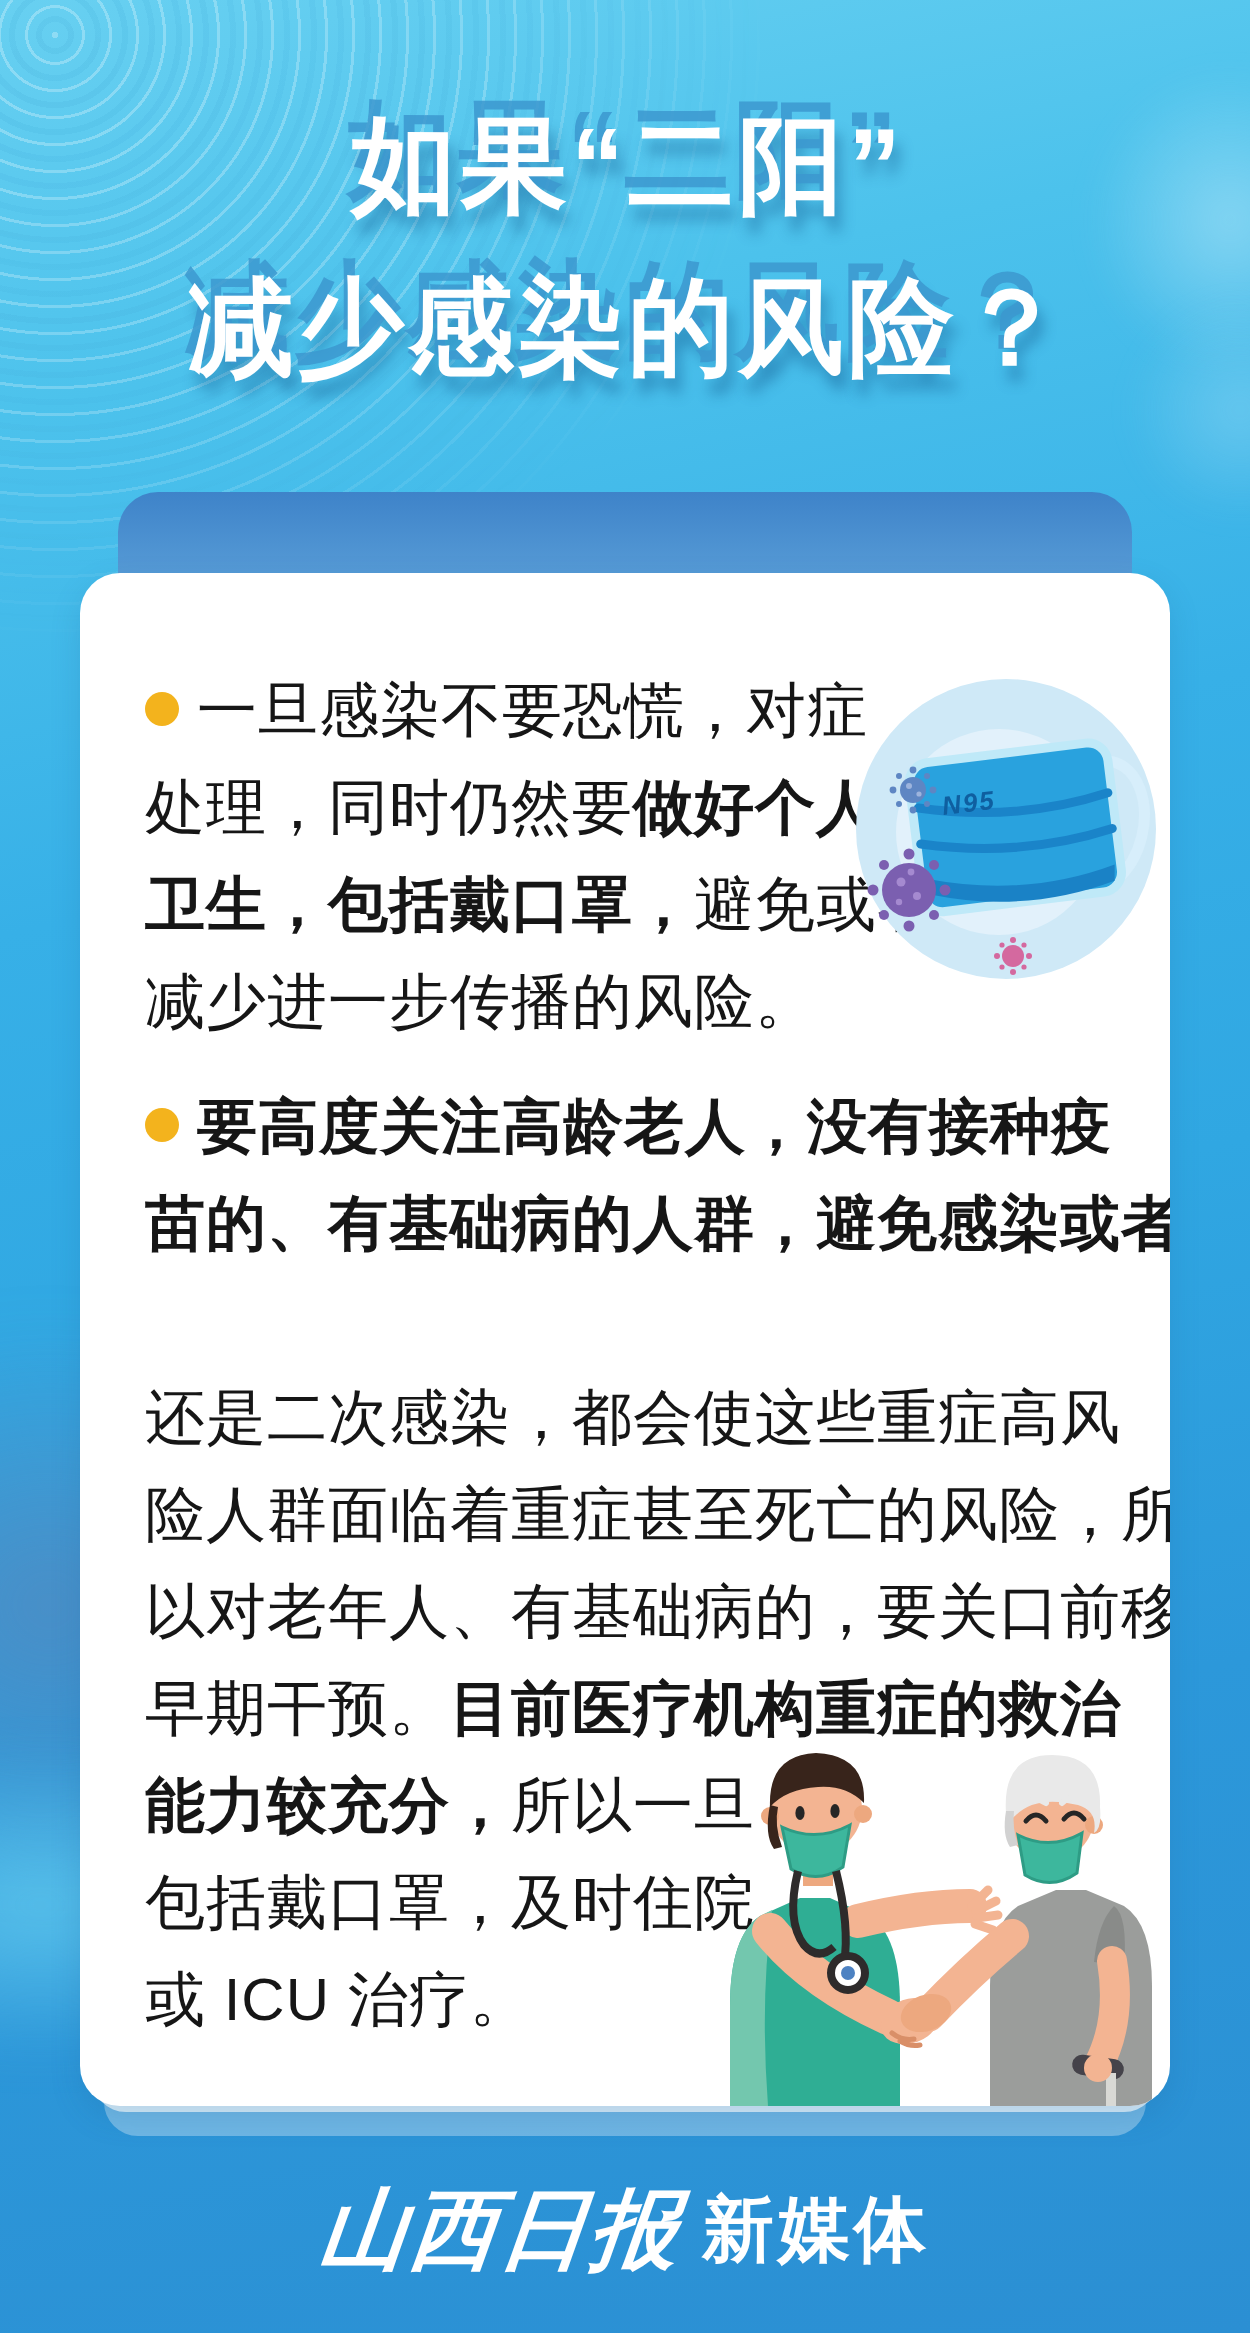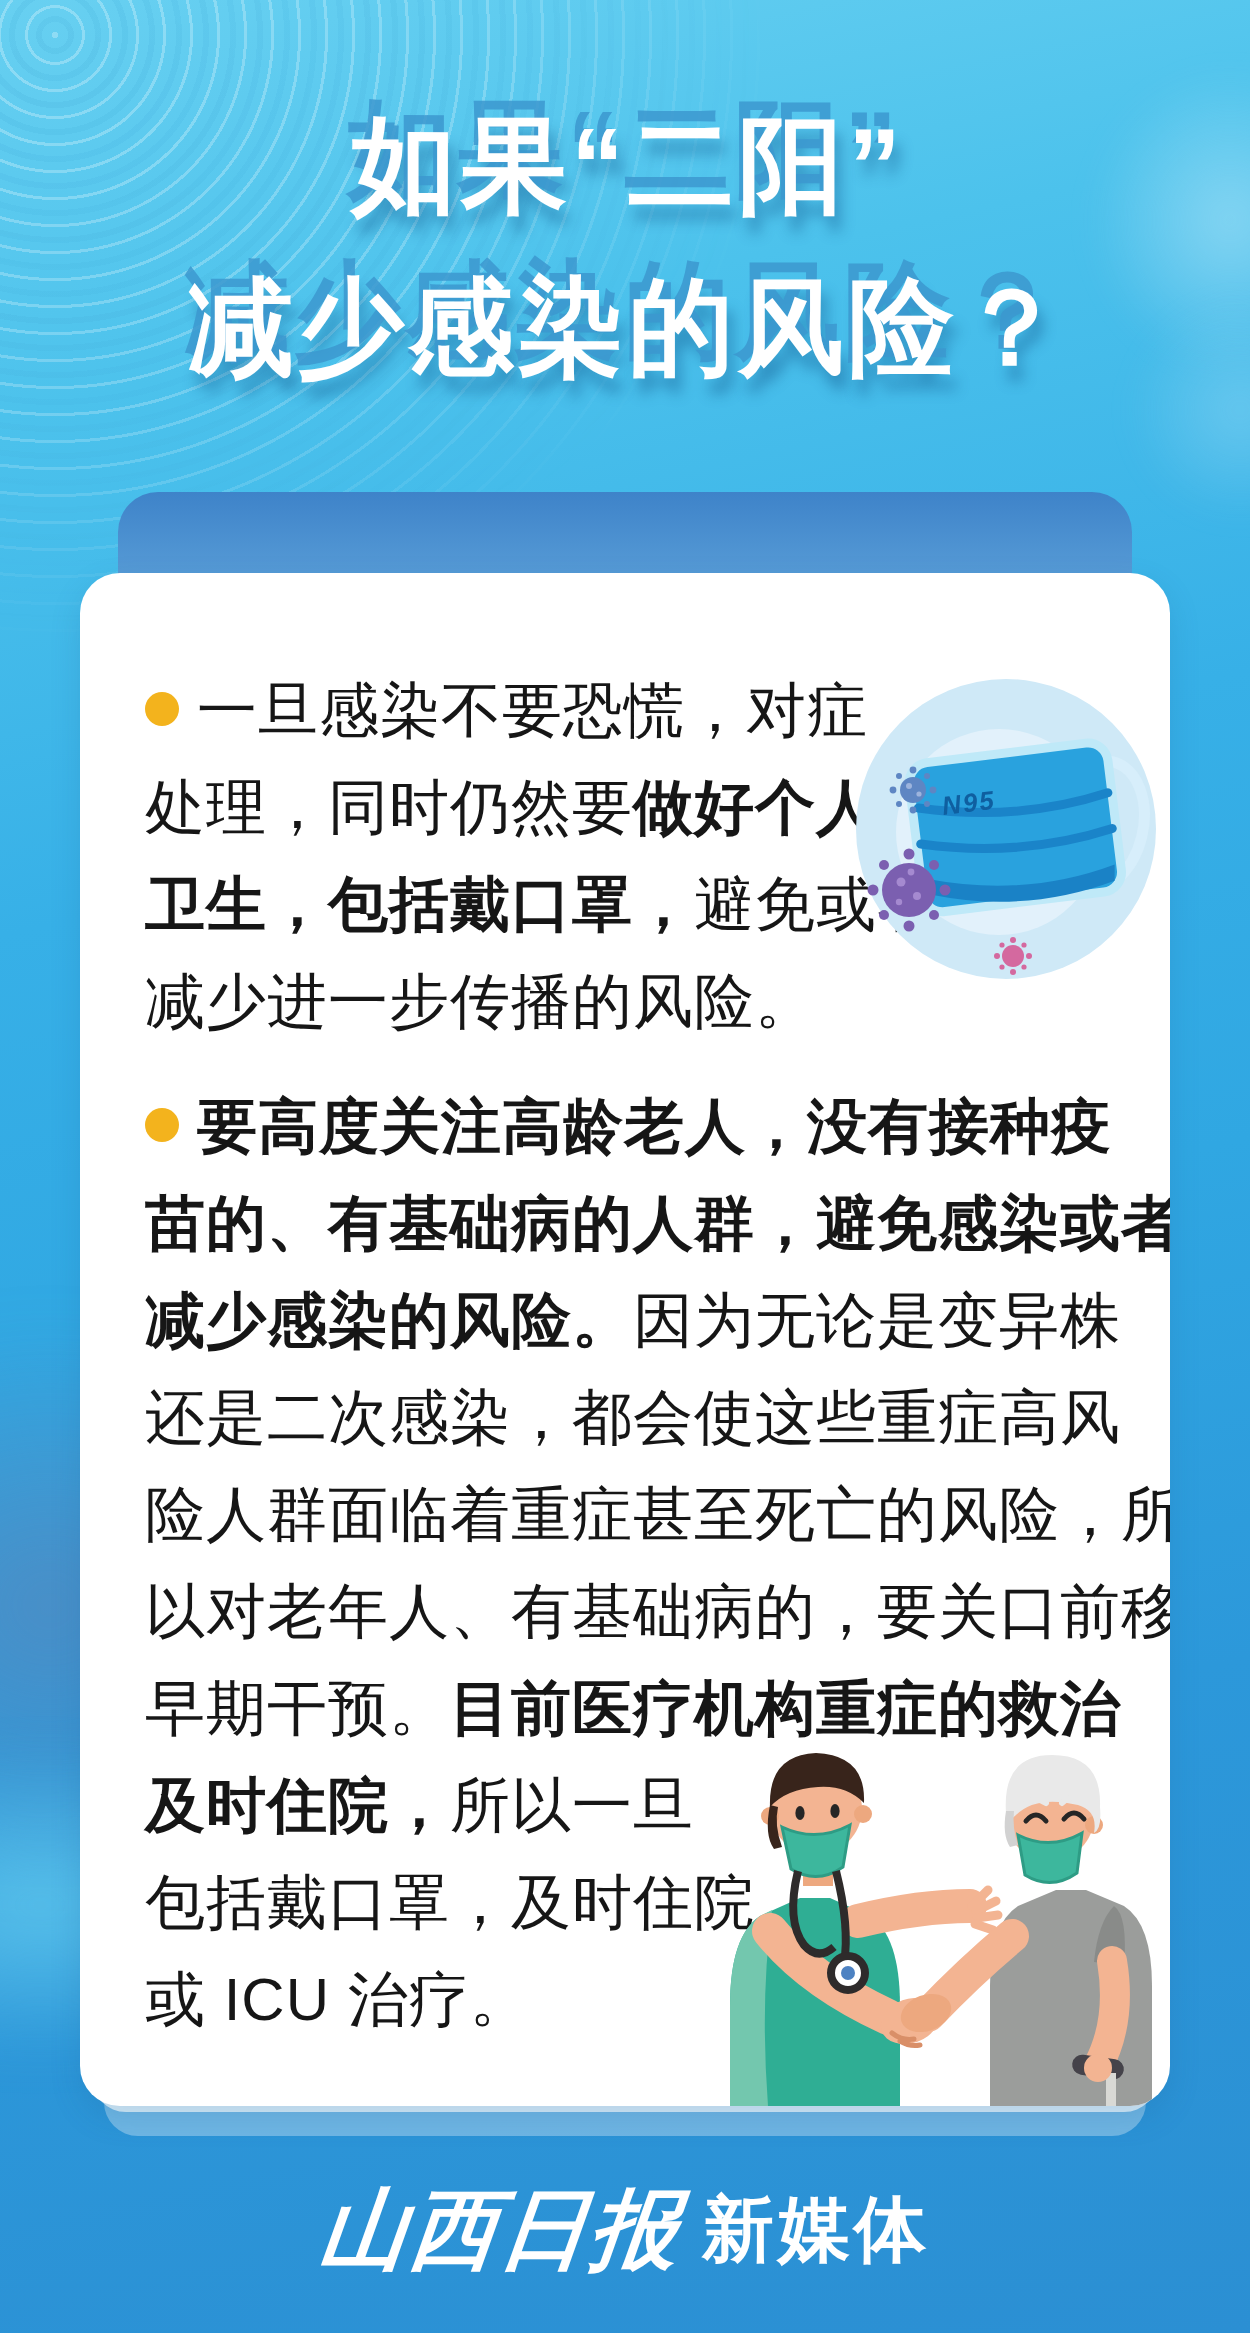--- a/index.html
+++ b/index.html
@@ -121,26 +121,25 @@
           <circle cx="176" cy="282" r="3"></circle>
         <circle cx="149" cy="271" r="2.6"></circle>
           <circle cx="171" cy="271" r="2.6"></circle>
           <circle cx="149" cy="293" r="2.6"></circle>
           <circle cx="171" cy="293" r="2.6"></circle>
       </g>
     </svg>
 
     <div class="line" style="top:521px"><span class="dot"></span><span class="b">要高度关注高龄老人，没有接种疫</span></div>
     <div class="line" style="top:618px"><span class="b">苗的、有基础病的人群，避免感染或者</span></div>
-    <div class="line" style="top:715px"><span class="b">减少感染的风险。</span><span>因为无论是变异株</span></div>
     <div class="line" style="top:812px"><span>还是二次感染，都会使这些重症高风</span></div>
     <div class="line" style="top:909px"><span>险人群面临着重症甚至死亡的风险，所</span></div>
     <div class="line" style="top:1006px"><span>以对老年人、有基础病的，要关口前移、</span></div>
     <div class="line" style="top:1103px"><span>早期干预。</span><span class="b">目前医疗机构重症的救治</span></div>
-    <div class="line" style="top:1200px"><span class="b">及时住院，</span><span>所以一旦</span></div>
+    <div class="line" style="top:1200px"><span class="b">能力较充分，</span><span>所以一旦</span></div>
     <div class="line" style="top:1297px"><span>包括戴口罩，及时住院</span></div>
     <div class="line" style="top:1394px"><span>或 ICU 治疗。</span></div>
 
     <svg class="people-fig" viewBox="0 0 550 385">
 
       <g>
         <path d="M120,300 h120 v85 h-44 v-38 h-30 v38 h-46 z" fill="#28a189"></path>
         <path d="M110,385 v-100 q0,-70 30,-90 l40,-18 h30 l40,18 q30,20 30,90 v100 z" fill="#2fae94"></path>
         <path d="M110,385 v-100 q0,-70 30,-90 l12,-6 q-12,90 -4,196 z" fill="#73c7ae"></path>
         <rect x="183" y="135" width="30" height="30" fill="#eda87f"></rect>

